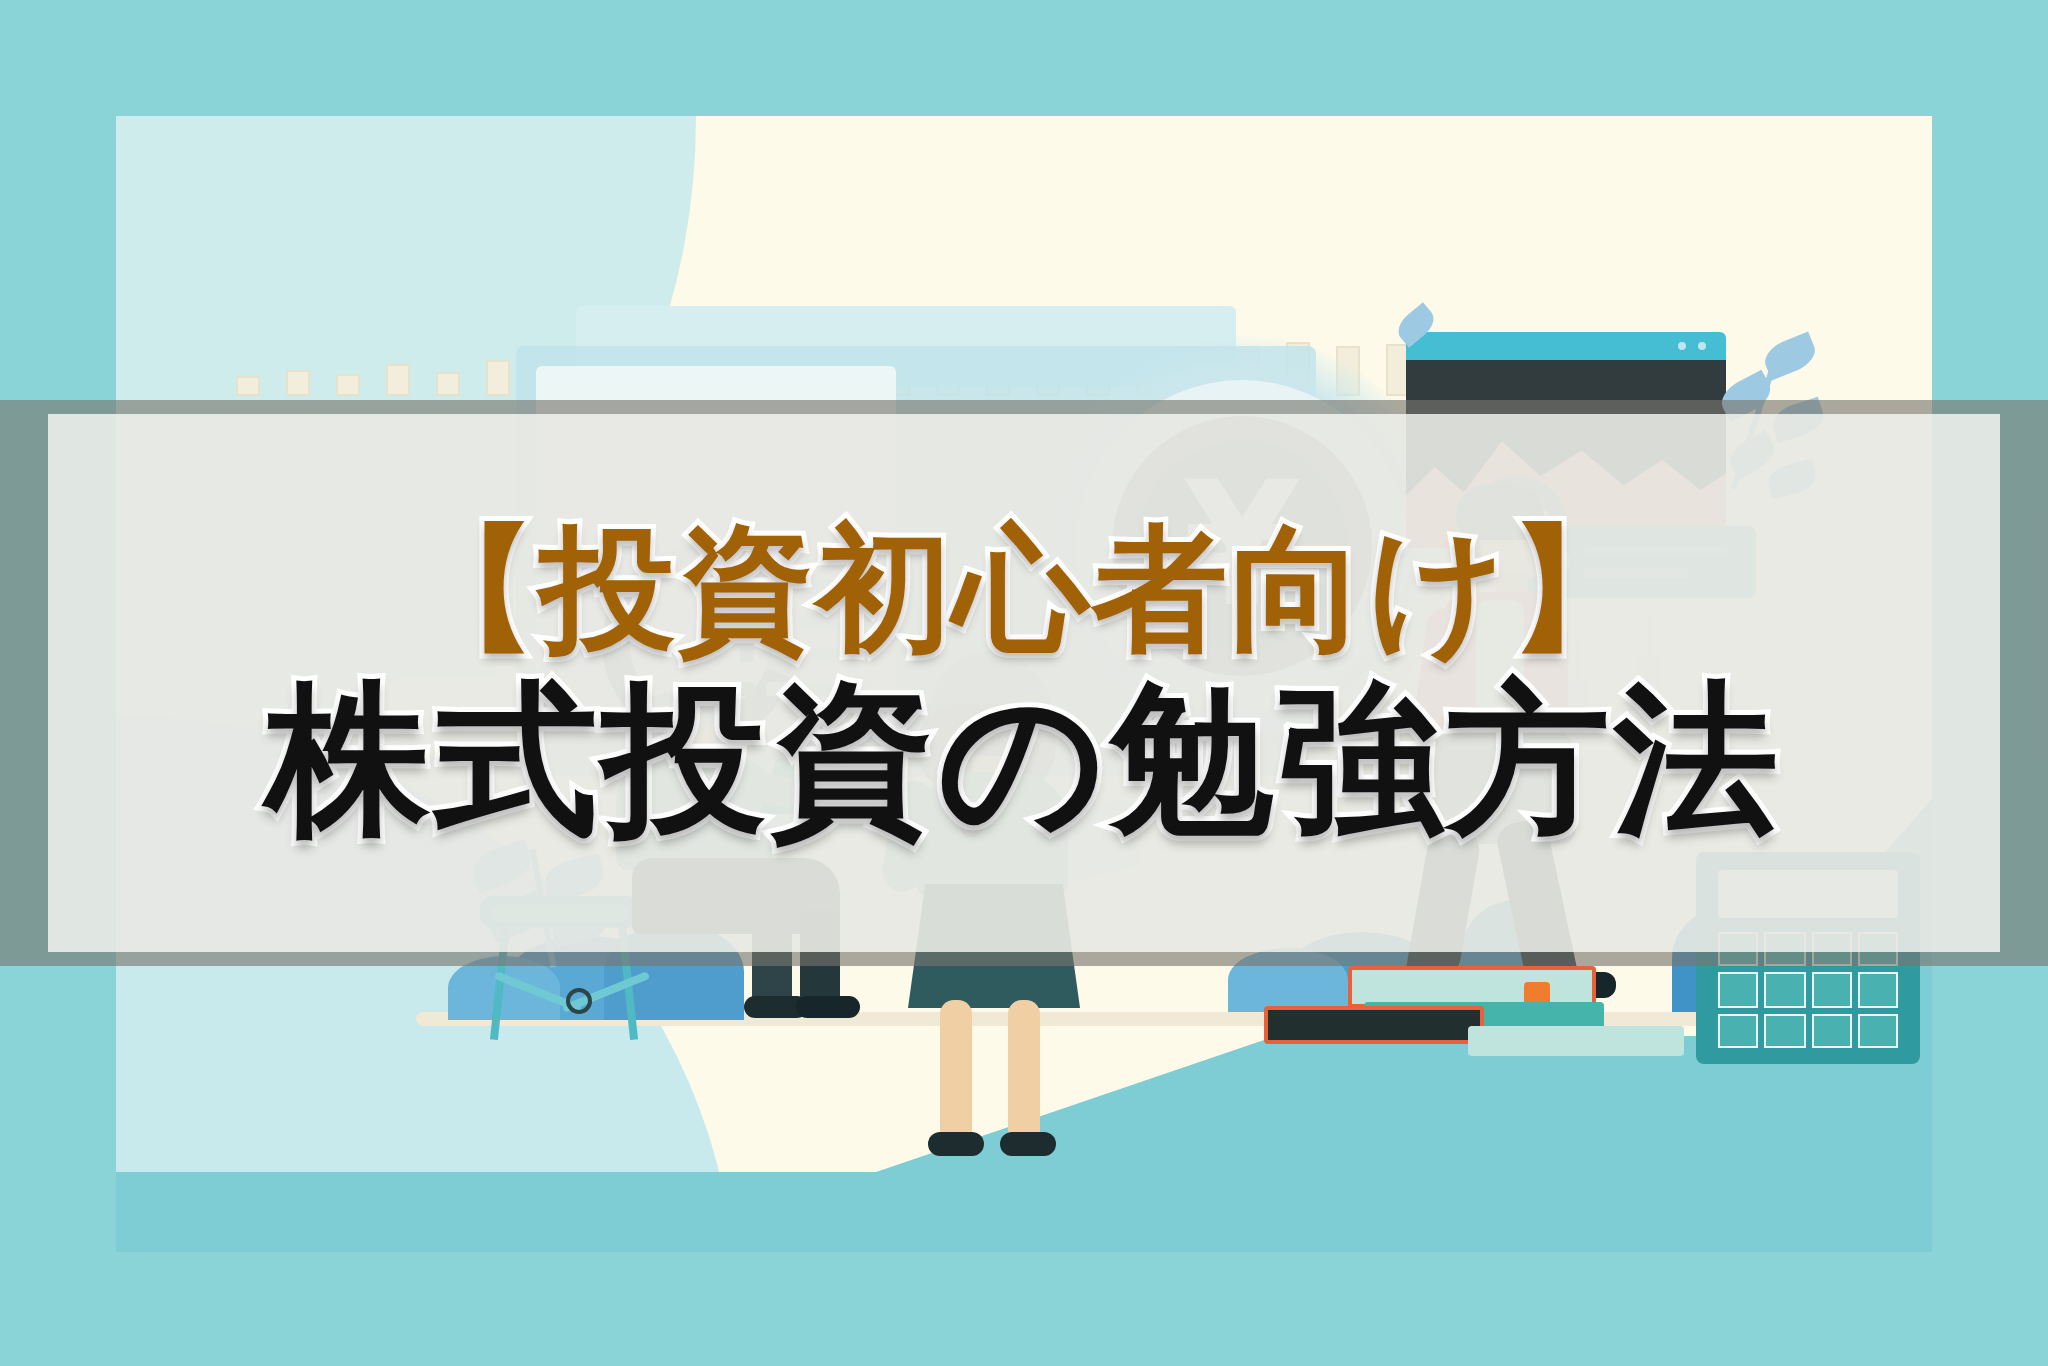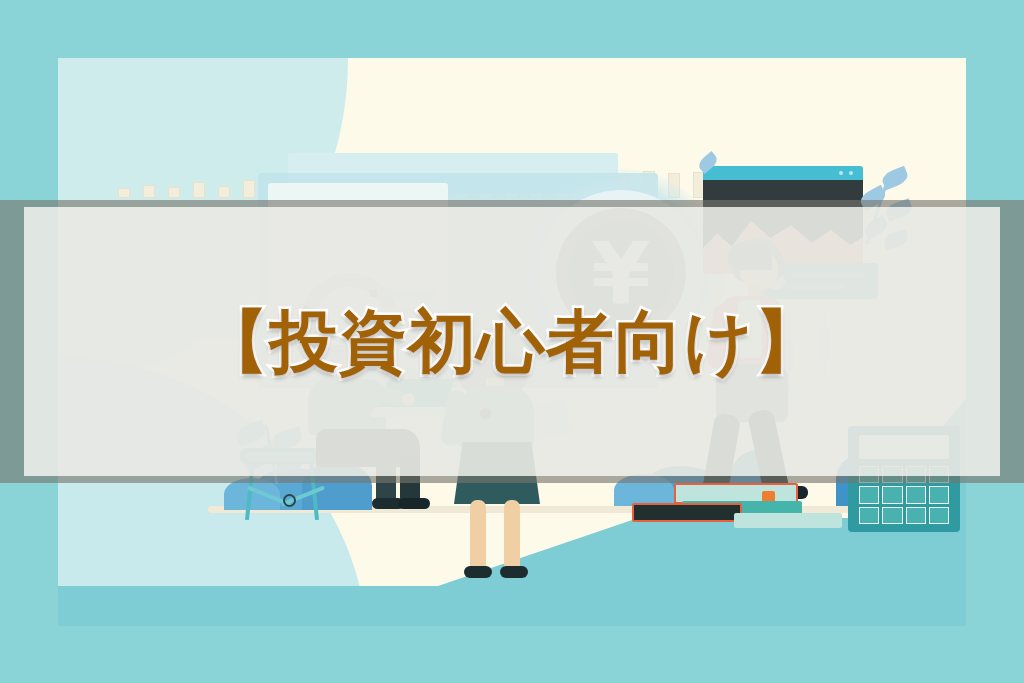--- a/index.html
+++ b/index.html
@@ -453,15 +453,16 @@
       </div>
 
     </div>
   </div>
 
   <div class="band"></div>
   <div class="band-inner"></div>
 
   <div class="title-wrap">
     <div class="t-red">【投資初心者向け】</div>
+    <div class="t-black">株式投資の勉強方法</div>
   </div>
 
 </div>
 
 </body></html>

